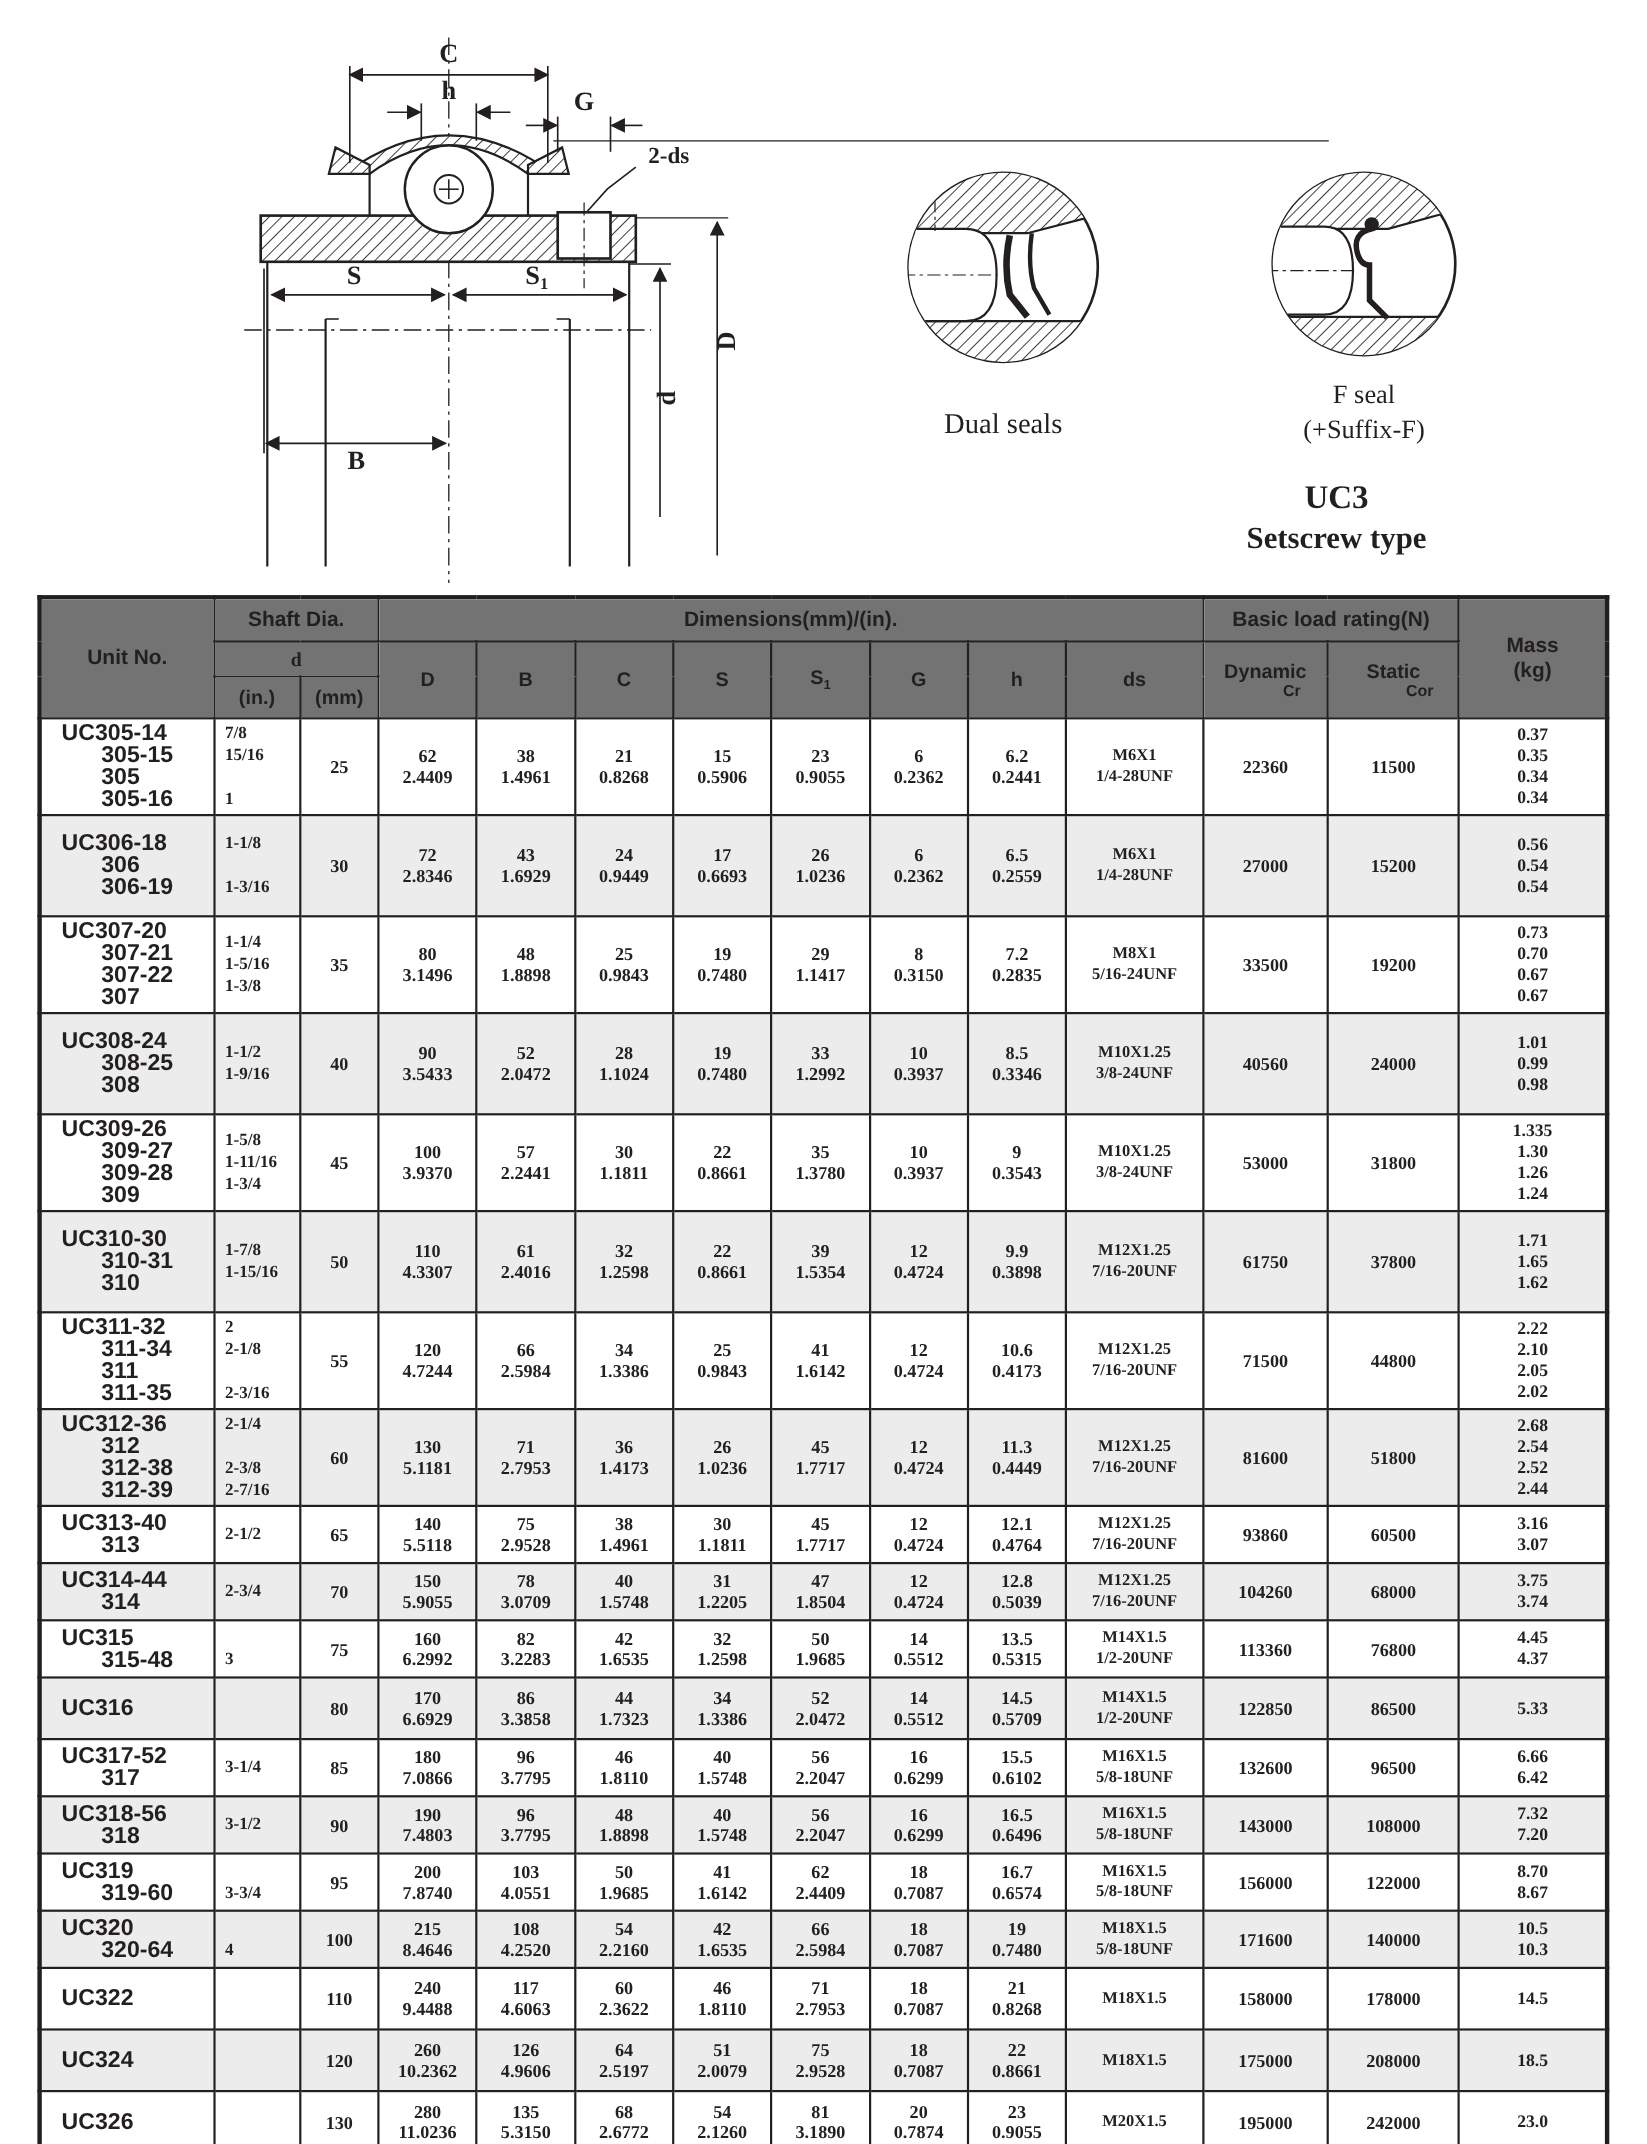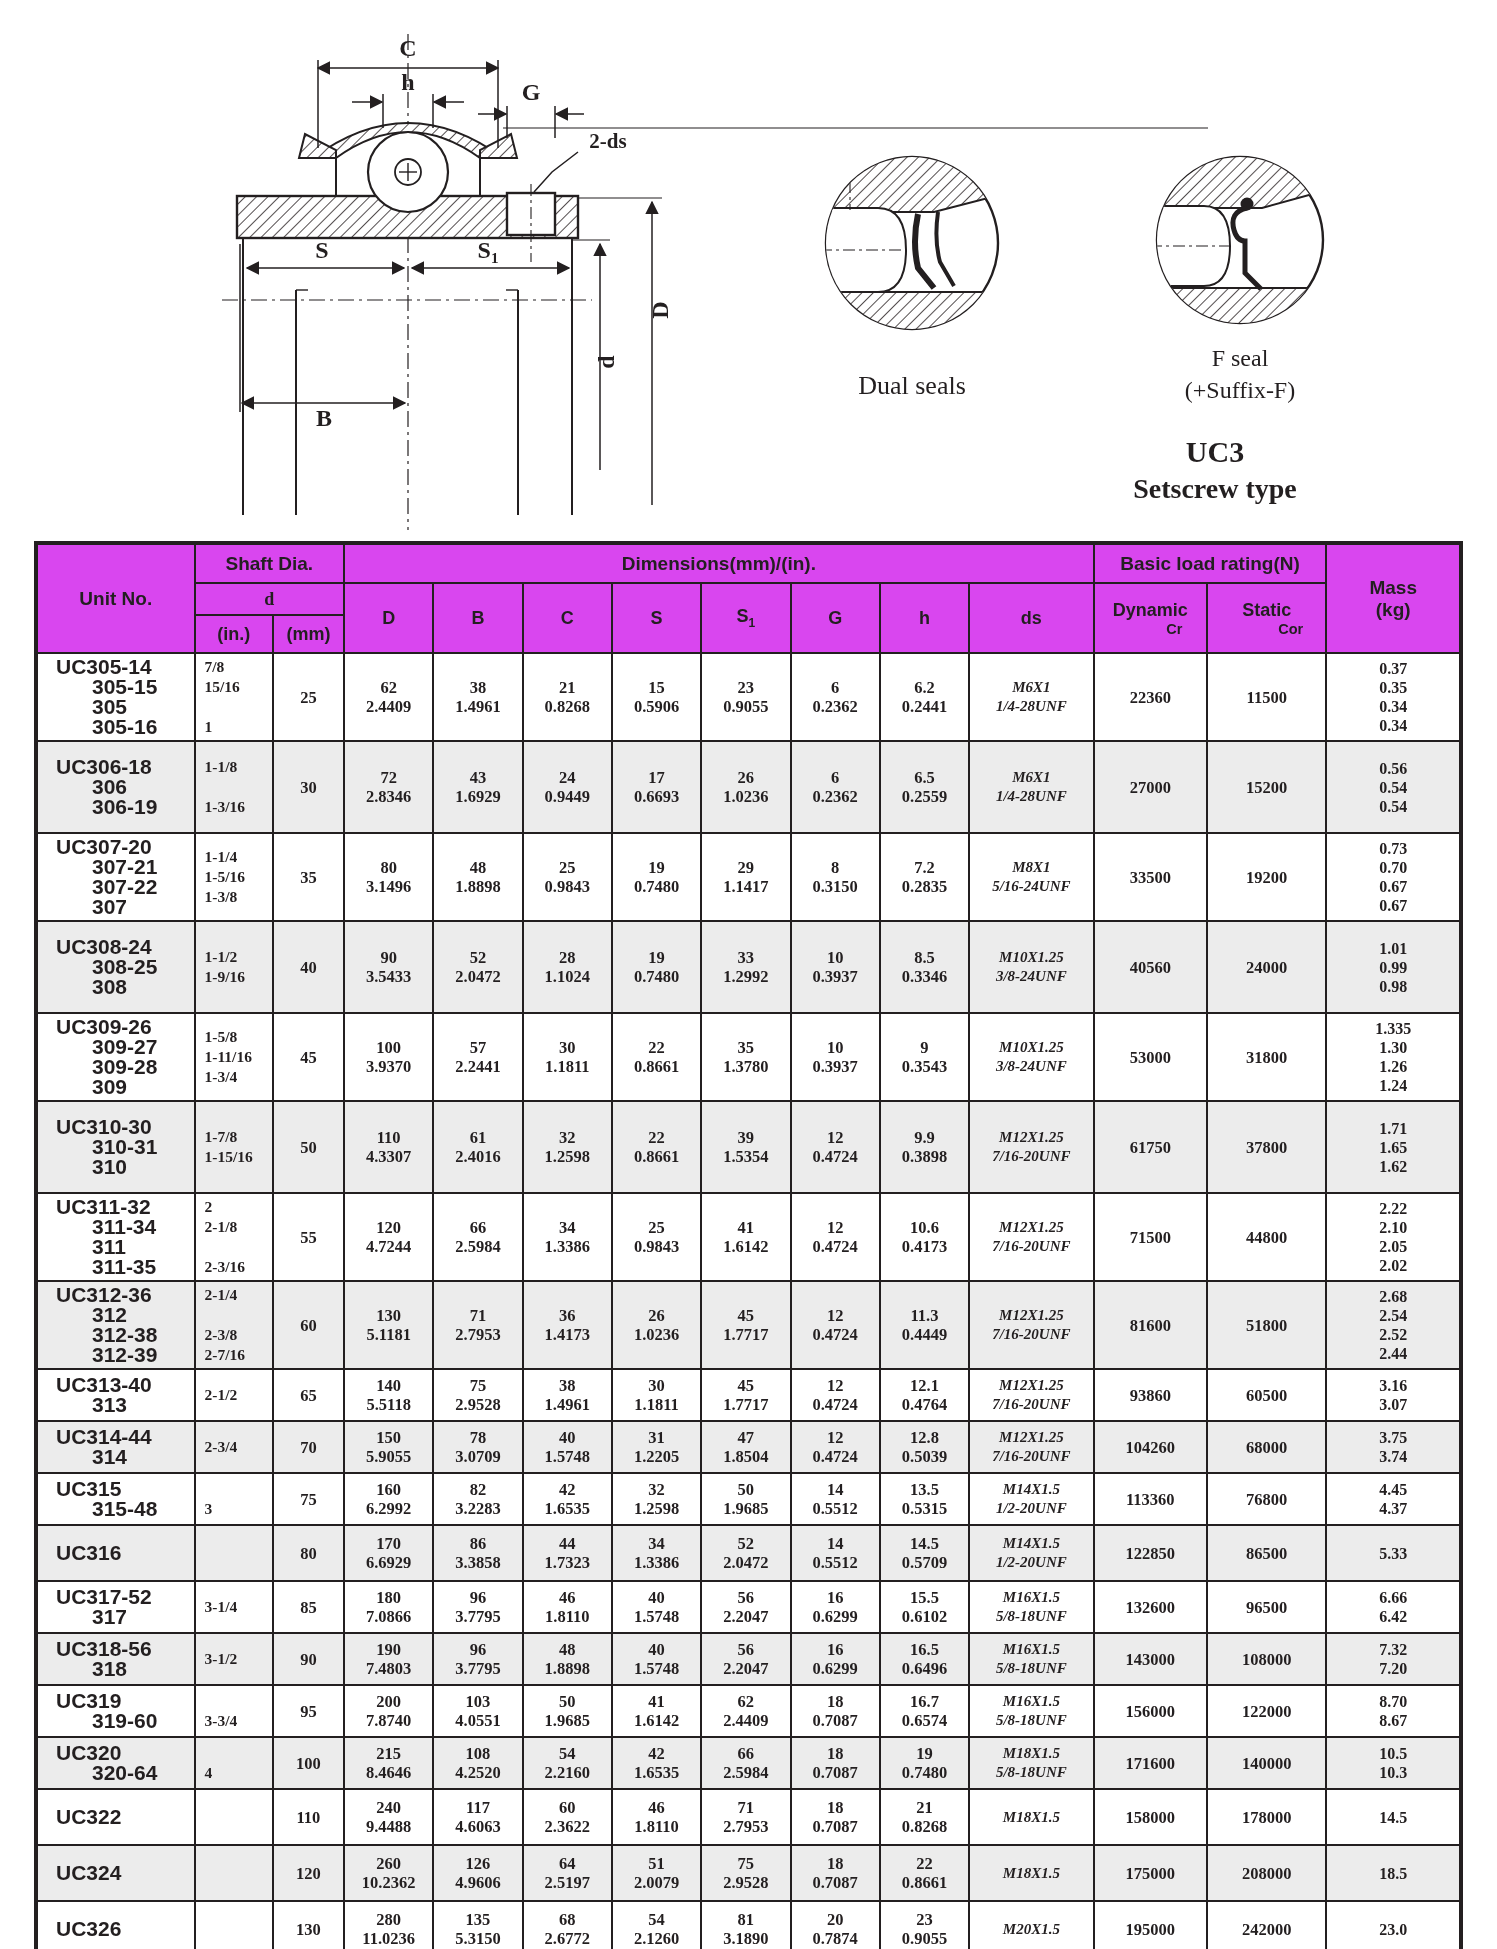--- a/index.html
+++ b/index.html
@@ -10,31 +10,31 @@
   svg text { font-family:"Liberation Serif",serif; fill:#231f20; }
   .dim-label { font-size:24px; font-weight:700; text-anchor:middle; }
   .dim-label-sm { font-size:21px; font-weight:700; text-anchor:middle; }
   .detail-label { font-size:26px; text-anchor:middle; }
   .detail-sublabel { font-size:24px; text-anchor:middle; }
   .series-label { font-size:30px; font-weight:700; text-anchor:middle; }
   .series-sublabel { font-size:28px; font-weight:700; text-anchor:middle; }
 
   table.spec { position:absolute; left:34px; top:541px; width:1429px; border-collapse:collapse; table-layout:fixed; border:4px solid #231f20; }
   .spec th, .spec td { border:2px solid #231f20; overflow:hidden; }
-  .spec th { background:#d946ef; font-family:"Liberation Sans",sans-serif; font-weight:700; font-size:18px; text-align:center; vertical-align:middle; }
+  .spec th { background:#737373; font-family:"Liberation Sans",sans-serif; font-weight:700; font-size:18px; text-align:center; vertical-align:middle; }
   .spec th.th-big { font-size:19px; }
   .spec th .subline { font-size:14.5px; line-height:16px;padding-left:48px; }
   .spec th sub { font-size:12px; }
   .spec th.th-serif { font-family:"Liberation Serif",serif; font-size:18px; }
   tr.hr-a { height:40px; } tr.hr-b { height:32px; } tr.hr-c { height:38px; }
 
   .spec td { text-align:center; vertical-align:middle; white-space:pre-line; font-family:"Liberation Serif",serif; font-weight:700; font-size:16.5px; line-height:19px; padding:2px 1px; background:#ffffff; }
   td.c-unit { font-family:"Liberation Sans",sans-serif; font-size:21px; text-align:left; padding-left:54px; text-indent:-36px; line-height:20px; }
   td.c-in { text-align:left; padding-left:9px; font-size:15.5px; line-height:20px;margin-top:14px; }
-  td.c-ds { font-size:15px;font-style:italic; }
+  td.c-ds { font-size:15px; }
   td.c-mass { font-size:16px; }
   tr.alt td { background:#ececec; }
   tr.h1 { height:56px; } tr.h2 { height:52px; } tr.h3 { height:92px; } tr.h4 { height:88px; }
 </style>
 </head>
 <body>
 
 <div class="sheet">
 
   

